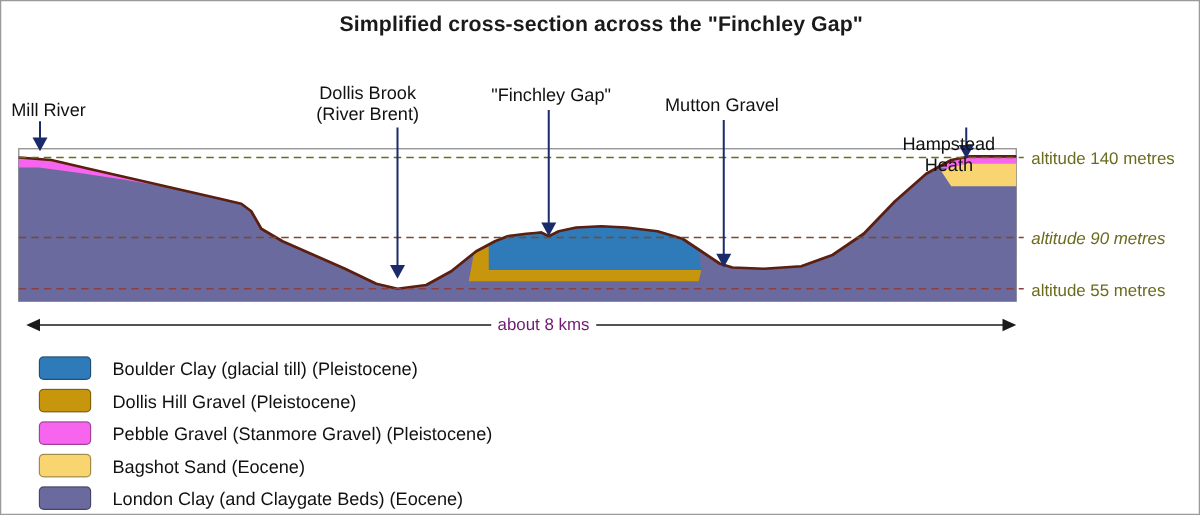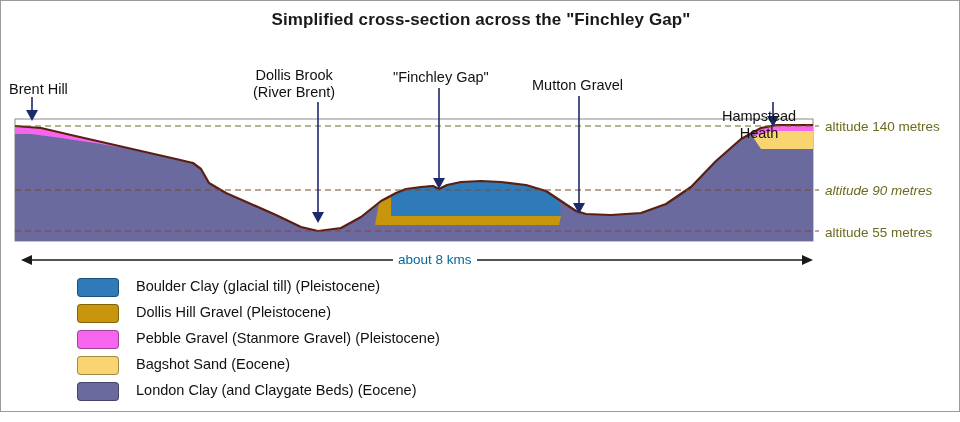--- a/index.html
+++ b/index.html
@@ -57,37 +57,36 @@
     color: #6b6b1e;
     white-space: nowrap;
   }
 
   
   #scale-text {
     position: absolute;
     left: 392px;
     top: 251px;
     font-size: 13.5px;
-    color: #0369a1;
+    color: #701a75;
     background: #ffffff;
     padding: 0 5px;
     white-space: nowrap;
   }
 
   
   #legend {
     position: absolute;
     left: 30px;
     top: 277px;
   }
   .legend-row {
     display: flex;
-    align-items: flex-start;
+    align-items: flex-end;
     height: 26px;
-    margin-left: 46px;
   }
   .legend-swatch {
     width: 42px;
     height: 19px;
     border-radius: 4px;
     border: 1px solid rgba(0,0,0,0.35);
     box-sizing: border-box;
     flex: 0 0 auto;
   }
   .legend-text {
@@ -127,21 +126,21 @@
         <polygon points="572,202 584,202 578,213" fill="#1b2a6b"></polygon>
         <line x1="772" y1="101" x2="772" y2="117" stroke="#1b2a6b" stroke-width="1.6"></line>
         <polygon points="766,115 778,115 772,126" fill="#1b2a6b"></polygon>
         <line x1="28" y1="259" x2="804" y2="259" stroke="#1a1a1a" stroke-width="1.3"></line>
         <polygon points="20,259 31,254 31,264" fill="#1a1a1a"></polygon>
         <polygon points="812,259 801,254 801,264" fill="#1a1a1a"></polygon>
       </g>
   </svg>
 
   <div id="feature-labels">
-      <div class="feature-label" style="left: 8px; top: 80px;">Brent Hill</div>
+      <div class="feature-label" style="left: 8px; top: 80px;">Mill River</div>
       <div class="feature-label" style="left: 252px; top: 66px;">Dollis Brook
 (River Brent)</div>
       <div class="feature-label" style="left: 392px; top: 68px;">"Finchley Gap"</div>
       <div class="feature-label" style="left: 531px; top: 76px;">Mutton Gravel</div>
       <div class="feature-label" style="left: 721px; top: 66px; margin-top: 41px;">Hampstead
 Heath</div>
     </div>
 
   <div id="altitude-labels">
       <div class="altitude-label" style="left: 824px; top: 118px; color: rgb(107, 107, 30);">altitude 140 metres</div>

